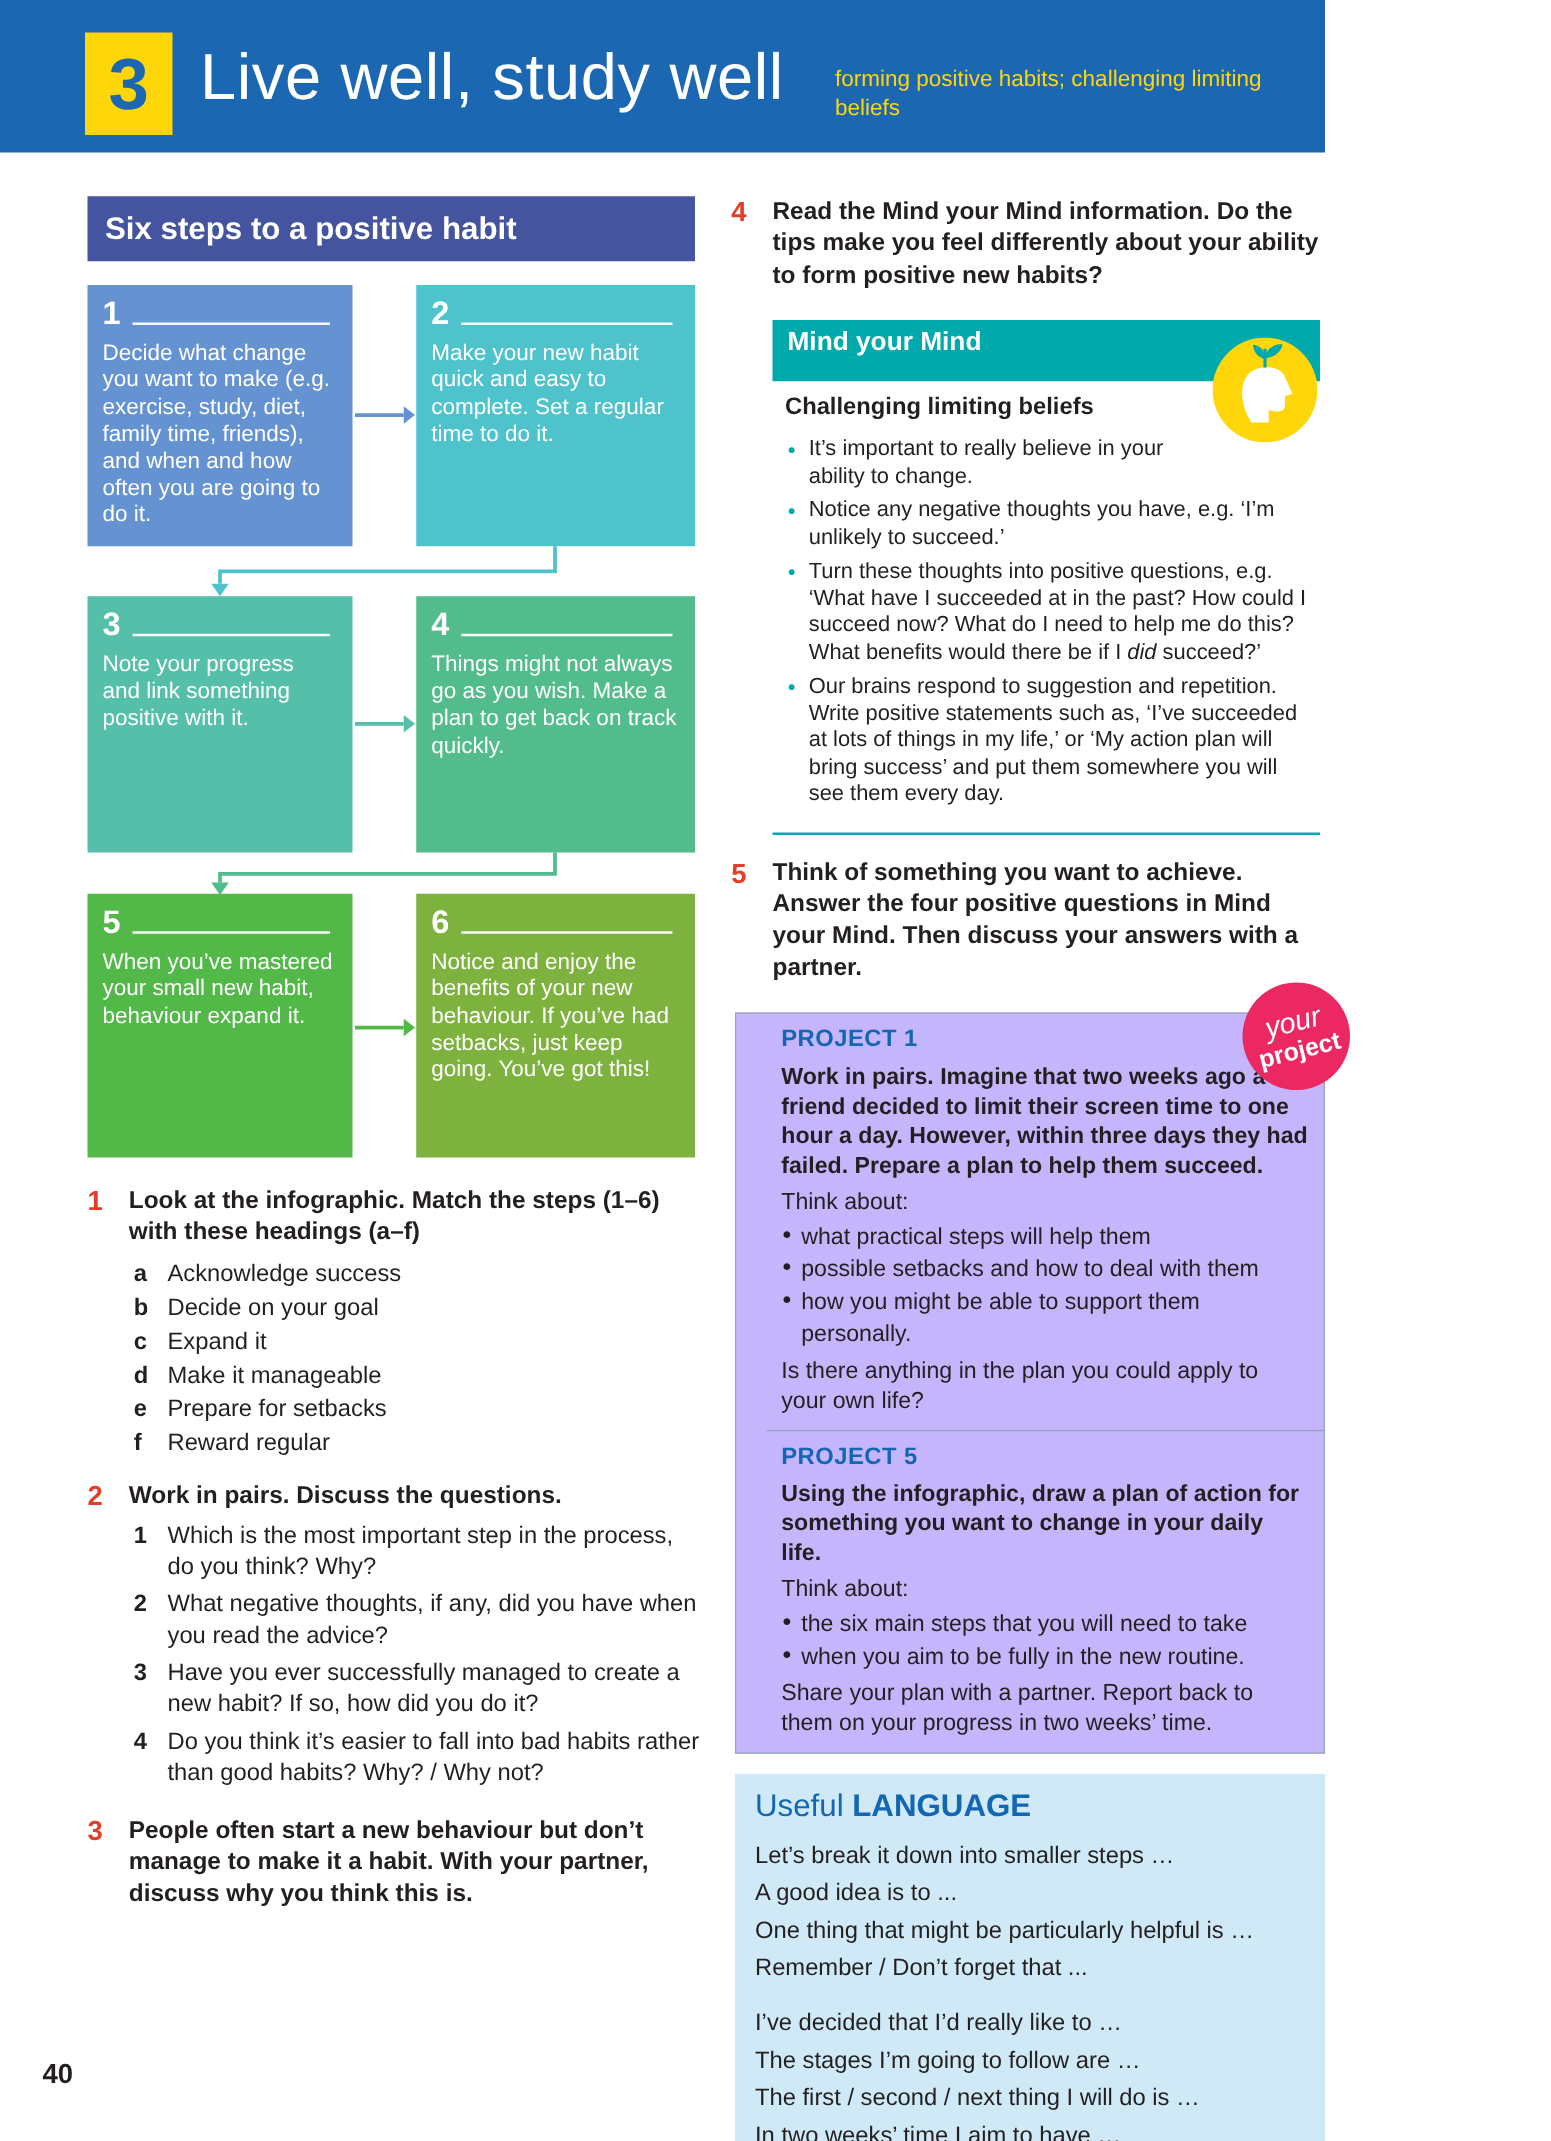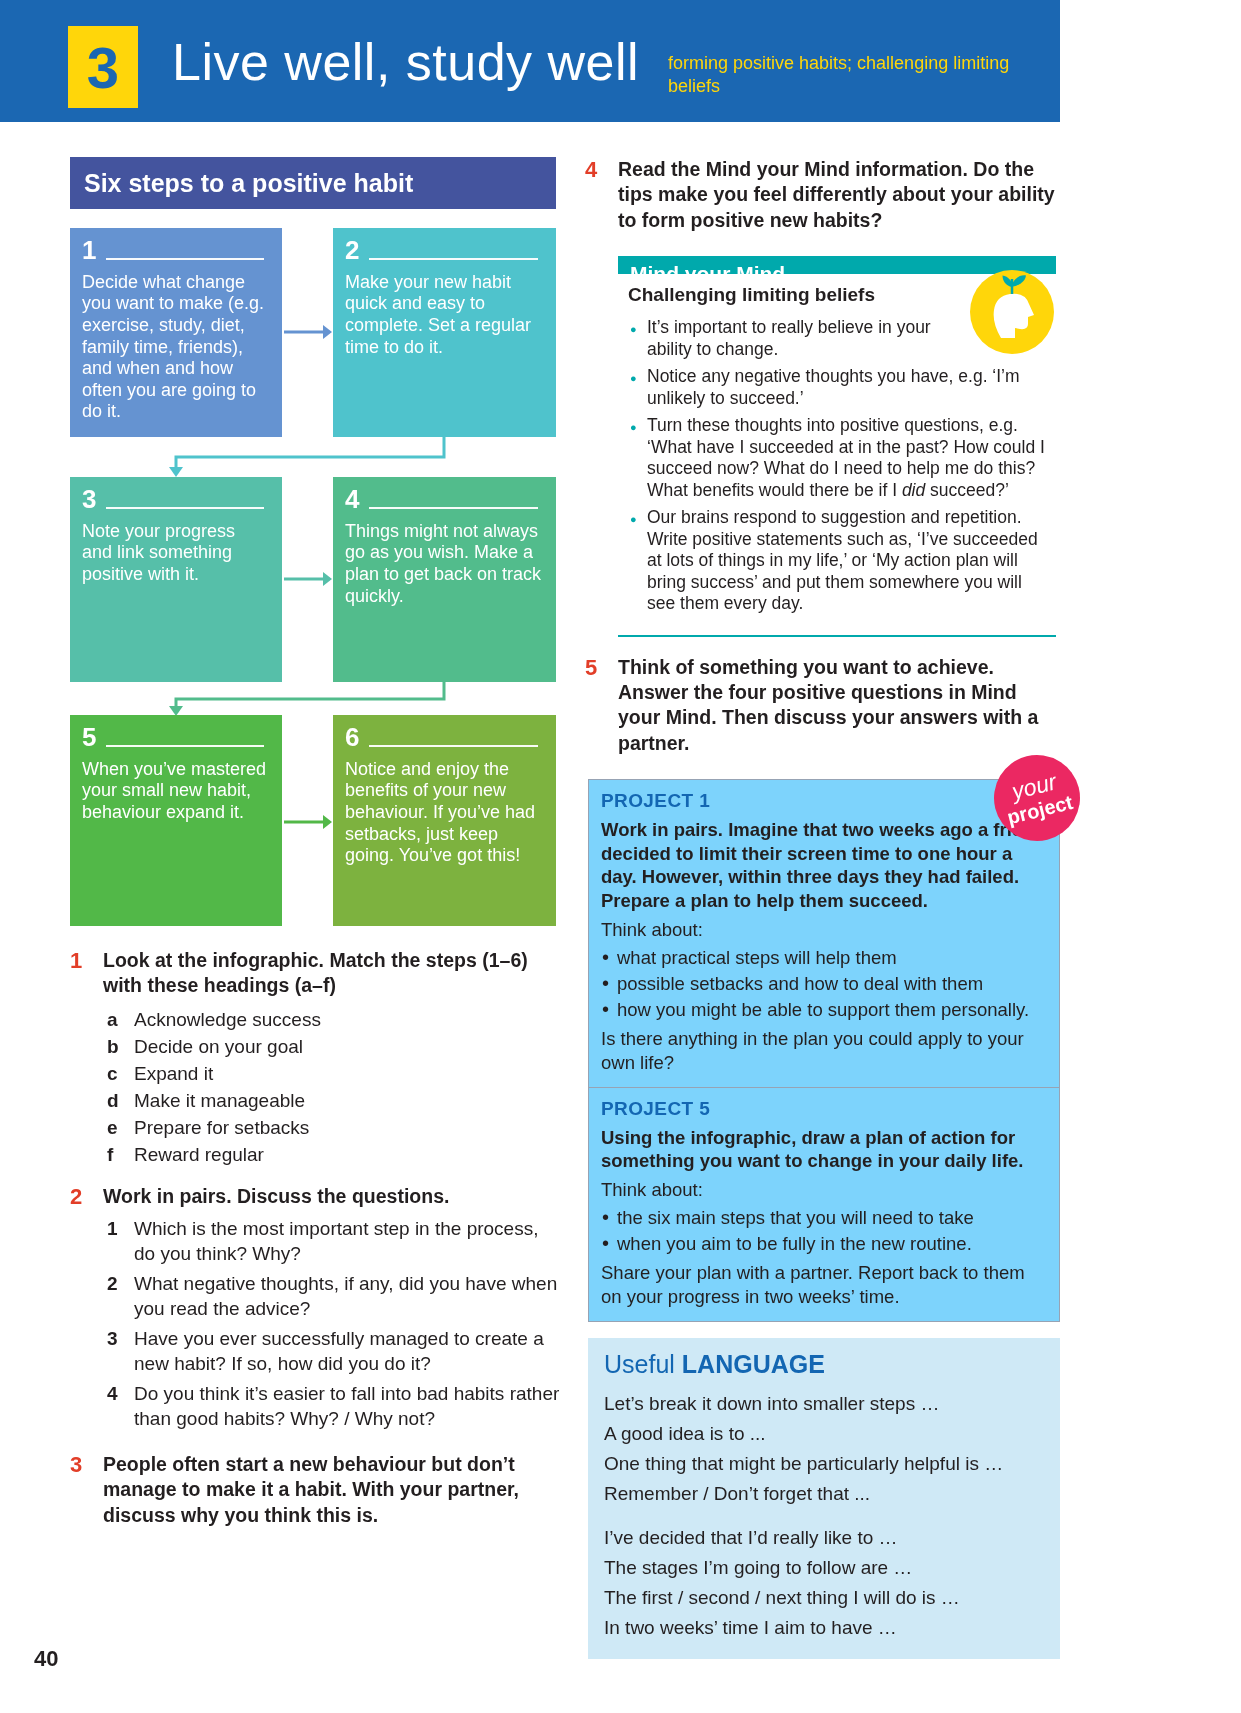--- a/index.html
+++ b/index.html
@@ -7,21 +7,21 @@
     position:relative; width:1241px; height:1713px; background:#ffffff;
     font-family:"Liberation Sans", sans-serif; color:#231f20; overflow:hidden;
     margin:0 auto;
   }
 
   
   .banner { position:absolute; left:0; top:0; width:1060px; height:122px; background:#1b67b2; }
   .unit-badge { position:absolute; left:68px; top:26px; width:70px; height:82px; background:#ffd60a;
     display:flex; align-items:center; justify-content:center; }
   .unit-badge span { font-size:58px; font-weight:bold; color:#1b67b2; }
-  .banner-title { position:absolute; left:172px; top:32px; margin:0; font-size:52px; font-weight:400;
+  .banner-title { position:absolute; left:160px; top:32px; margin:0; font-size:52px; font-weight:400;
     color:#ffffff; letter-spacing:0.5px; white-space:nowrap; }
   .banner-subtitle { position:absolute; left:668px; top:52px; width:350px; font-size:18px;
     line-height:1.3; color:#ffd60a; }
 
   
   .infographic-title { position:absolute; left:70px; top:157px; width:486px; height:52px;
     background:#44549e; color:#fff; font-size:25px; font-weight:bold; line-height:52px;
     padding-left:14px; box-sizing:border-box; }
   .infographic { position:absolute; left:70px; top:228px; width:486px; height:700px; }
   .flow-arrows { position:absolute; left:0; top:0; width:486px; height:700px; pointer-events:none; }
@@ -49,34 +49,34 @@
   .letter-list li { display:flex; font-size:19px; line-height:27px; }
   .letter { font-weight:bold; width:27px; flex:none; }
 
   .q-list { list-style:none; margin:4px 0 0; padding:0 0 0 4px; }
   .q-list li { display:flex; font-size:19px; line-height:25px; margin-bottom:5px; }
   .q-num { font-weight:bold; width:27px; flex:none; }
 
   
   .mind-box { margin:4px 0 18px 33px; width:438px; border-bottom:2px solid #00a9ac;
     position:relative; background:#fff; }
-  .mind-header { height:18px; background:#00a9ac; color:#fff; font-size:21px; font-weight:bold;
+  .mind-header { height:49px; background:#00a9ac; color:#fff; font-size:21px; font-weight:bold;
     line-height:35px; padding-left:12px; }
   .mind-icon { position:absolute; top:14px; right:2px; width:84px; height:84px; z-index:2; }
   .mind-body { padding:8px 8px 14px 10px; }
   .mind-float { float:right; width:92px; height:74px; }
   .mind-subtitle { font-size:19px; font-weight:bold; margin:2px 0 11px 0; }
   .mind-bullets { list-style:none; margin:0; padding:0; }
   .mind-bullets li { position:relative; padding-left:19px; font-size:17.5px; line-height:21.5px; margin-bottom:6px; }
   .mind-bullets li::before { content:"●"; position:absolute; left:2px; top:2px; font-size:11px; color:#00a9ac; }
   .mind-bullets em { font-style:italic; }
 
   
   .project-wrap { position:relative; margin-left:3px; width:472px; }
-  .project-box { border:1.5px solid #97a3b4; background:#7dd3fc; }
+  .project-box { border:1.5px solid #97a3b4; background:#c4b5fd;padding-left:24px; }
   .project-section { padding:10px 12px 12px; }
   .project-section + .project-section { border-top:1.5px solid #97a3b4; }
   .project-label { color:#1366b2; font-weight:bold; font-size:19px; letter-spacing:0.4px; margin-bottom:6px; }
   .project-intro { font-weight:bold; font-size:18.5px; line-height:1.28; margin-bottom:6px; }
   .project-think { font-size:18.5px; margin-bottom:4px; }
   .project-bullets { list-style:none; margin:0 0 4px; padding:0; }
   .project-bullets li { position:relative; padding-left:16px; font-size:18.5px; line-height:26px; }
   .project-bullets li::before { content:"•"; position:absolute; left:1px; top:-1px; font-size:20px; }
   .project-outro { font-size:18.5px; line-height:1.3; }
 

